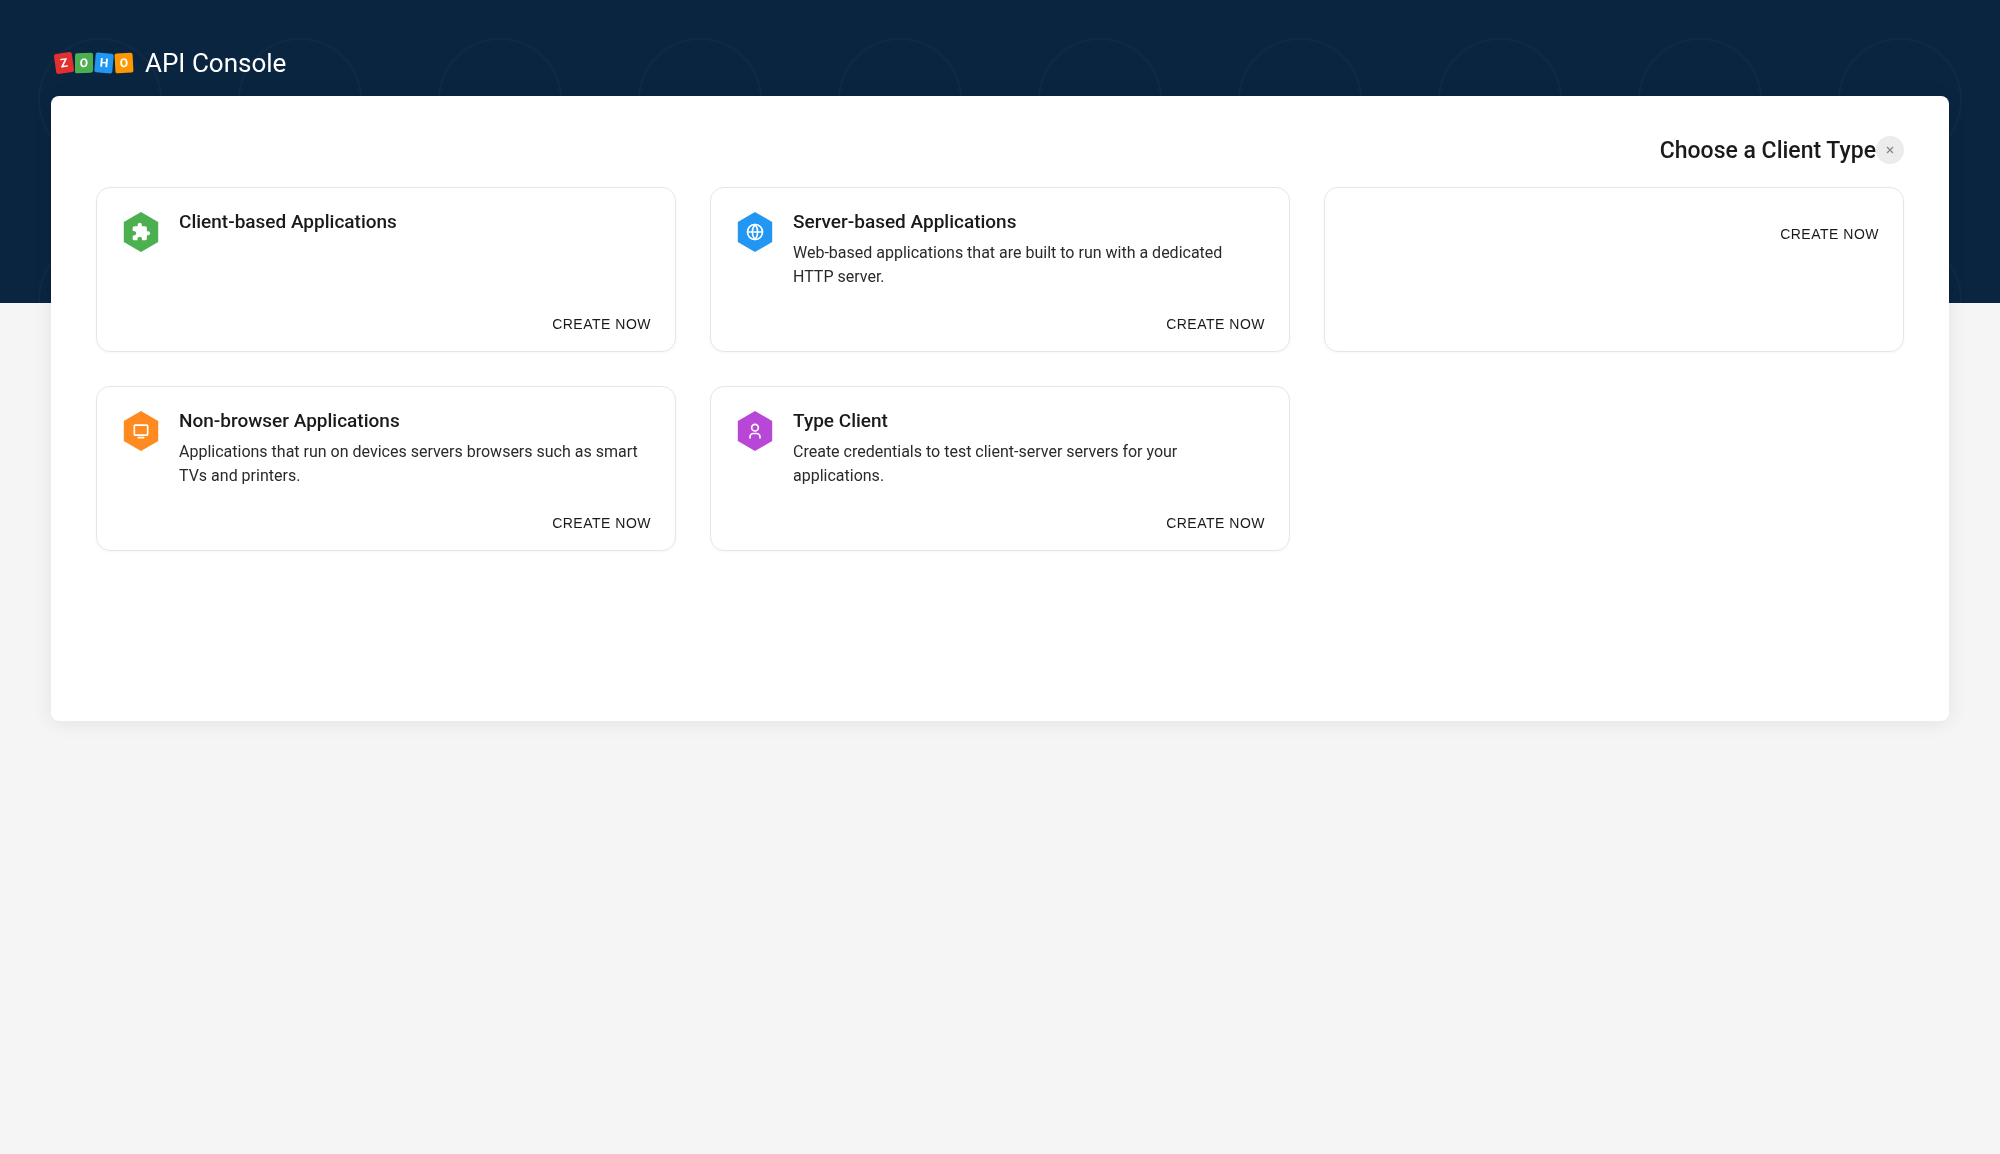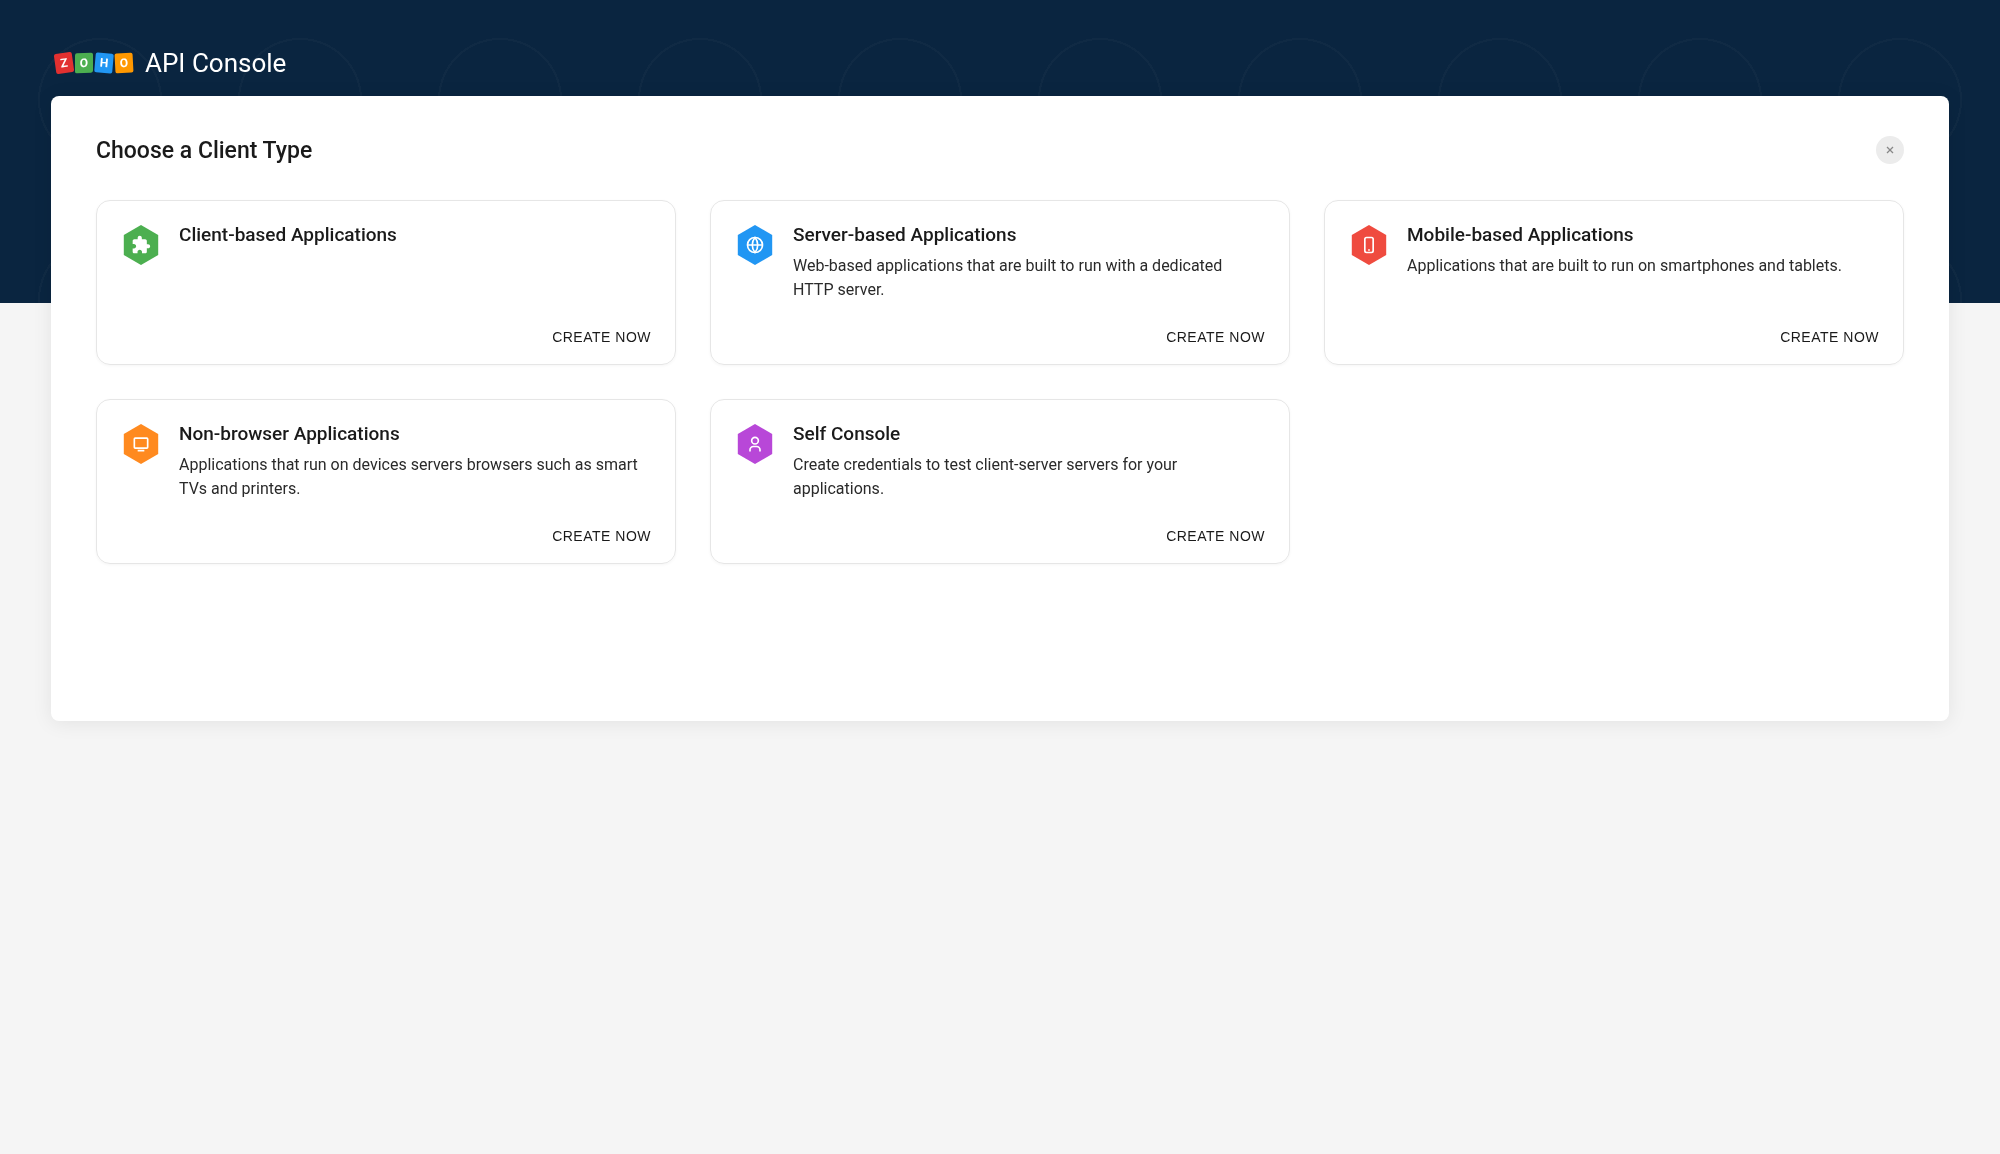--- a/index.html
+++ b/index.html
@@ -68,23 +68,23 @@
       left: 51px;
       right: 51px;
       background: white;
       border-radius: 8px;
       padding: 40px 45px;
       min-height: 625px;
       box-shadow: 0 2px 20px rgba(0,0,0,0.08);
     }
     .panel-header {
       display: flex;
-      justify-content: space-between;
-      align-items: center;
-      margin-bottom: 36px;
+      justify-content: flex-end;
+      align-items: center;
+      margin-bottom: 23px;
     }
     .panel-title {
       font-size: 23px;
       font-weight: 500;
       color: #1a1a1a;
     }
     .close-btn {
       width: 28px;
       height: 28px;
       border-radius: 50%;
@@ -231,34 +231,20 @@
           <div class="card-title">Server-based Applications</div>
           <div class="card-desc">Web-based applications that are built to run with a dedicated HTTP server.</div>
         </div>
       </div>
       <div class="card-action">
         <button class="create-btn">CREATE NOW</button>
       </div>
     </div>
 
     <div class="card">
-      <div class="card-top">
-        <div class="hex-icon">
-          <div class="hex-shape hex-red">
-            <svg class="icon-svg" viewBox="0 0 24 24" fill="none" stroke="white" stroke-width="2">
-                <rect x="7" y="3" width="10" height="18" rx="2"></rect>
-                <line x1="11" y1="18" x2="13" y2="18"></line>
-              </svg>
-          </div>
-        </div>
-        <div class="card-content">
-          <div class="card-title">Mobile-based Applications</div>
-          <div class="card-desc">Applications that are built to run on smartphones and tablets.</div>
-        </div>
-      </div>
       <div class="card-action">
         <button class="create-btn">CREATE NOW</button>
       </div>
     </div>
 
     <div class="card">
       <div class="card-top">
         <div class="hex-icon">
           <div class="hex-shape hex-orange">
             <svg class="icon-svg" viewBox="0 0 24 24" fill="none" stroke="white" stroke-width="2">
@@ -281,21 +267,21 @@
       <div class="card-top">
         <div class="hex-icon">
           <div class="hex-shape hex-purple">
             <svg class="icon-svg" viewBox="0 0 24 24" fill="none" stroke="white" stroke-width="2">
                 <circle cx="12" cy="8" r="4"></circle>
                 <path d="M6 21v-2a4 4 0 0 1 4-4h4a4 4 0 0 1 4 4v2"></path>
               </svg>
           </div>
         </div>
         <div class="card-content">
-          <div class="card-title">Self Console</div>
+          <div class="card-title">Type Client</div>
           <div class="card-desc">Create credentials to test client-server servers for your applications.</div>
         </div>
       </div>
       <div class="card-action">
         <button class="create-btn">CREATE NOW</button>
       </div>
     </div>
 
   </div>
 </div>

